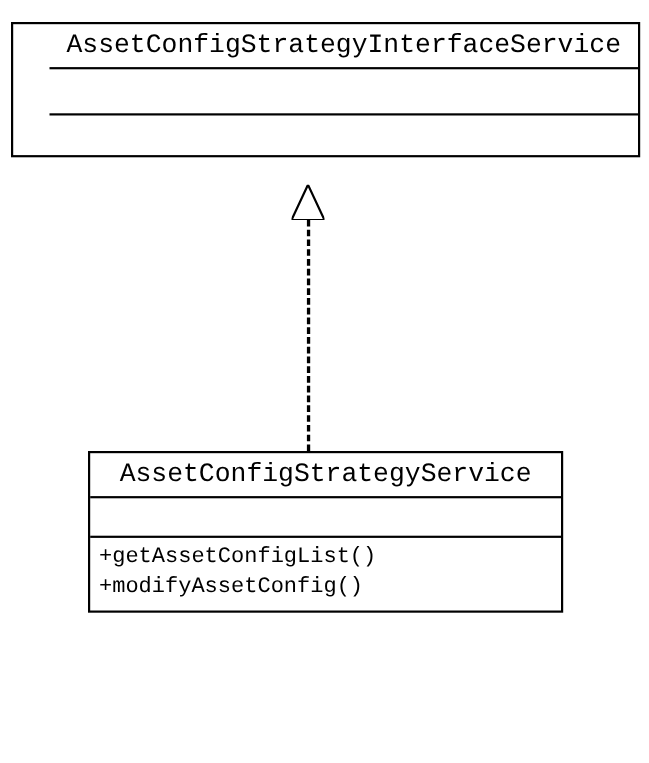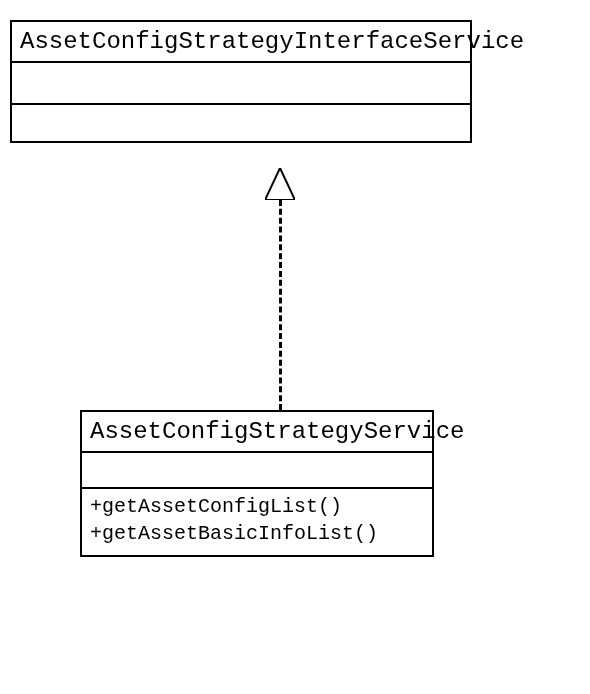--- a/index.html
+++ b/index.html
@@ -40,30 +40,31 @@
     line-height: 1.35;
   }
   .uml-op {
     white-space: nowrap;
   }
 
   
   #cls-interface {
     left: 10px;
     top: 20px;
-    width: 462px;
+    width: 572px;
+    padding-left: 33px;
   }
   #cls-interface .uml-attrs { min-height: 40px; }
   #cls-interface .uml-ops   { min-height: 36px; padding:0; }
 
   
   #cls-service {
     left: 80px;
     top: 410px;
-    width: 354px;
+    width: 432px;
   }
   #cls-service .uml-attrs { min-height: 34px; }
 
   
   .arrow {
     position: absolute;
   }
   .arrow-line {
     position: absolute;
     left: 279px;
@@ -99,17 +100,17 @@
       </svg>
     </div>
     <div class="arrow-line"></div>
   </div>
 
   <div id="cls-service" class="uml-class">
     <div class="uml-name">AssetConfigStrategyService</div>
     <div class="uml-attrs"></div>
     <div class="uml-ops">
       <div class="uml-op">+getAssetConfigList()</div>
-      <div class="uml-op">+getAssetBasicInfoList()</div>
+      <div class="uml-op">+modifyAssetConfig()</div>
     </div>
   </div>
 
 </div>
 
 </body></html>

